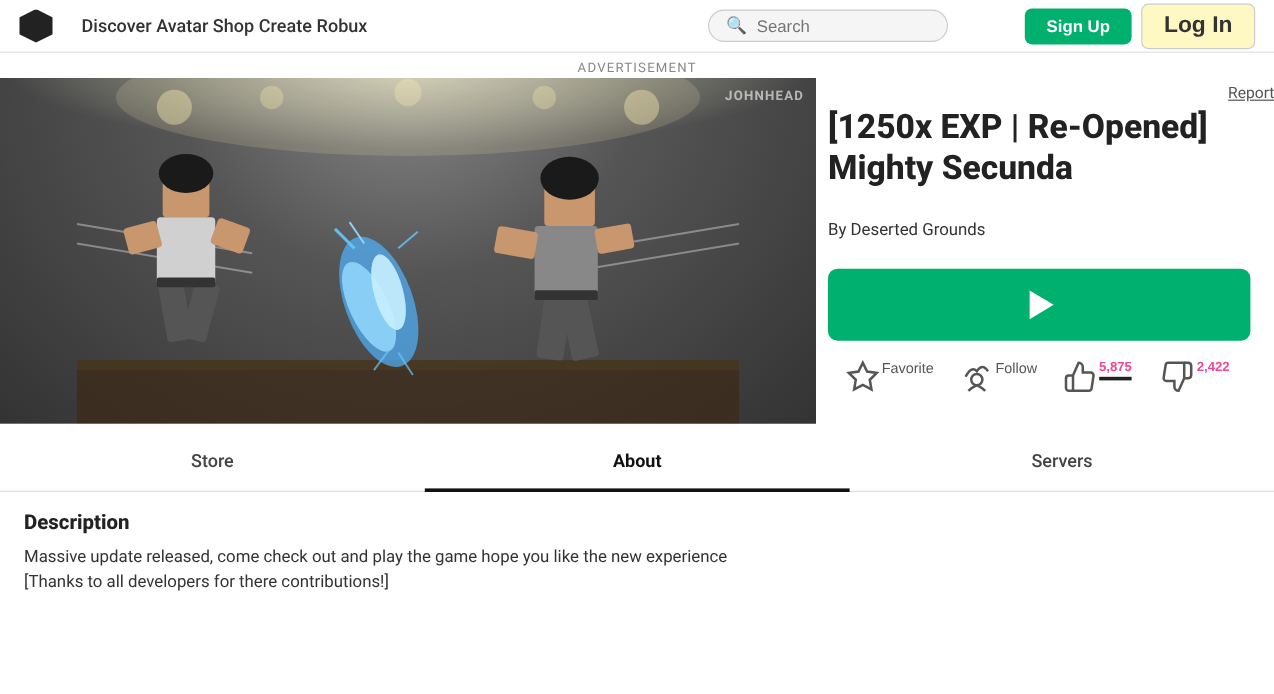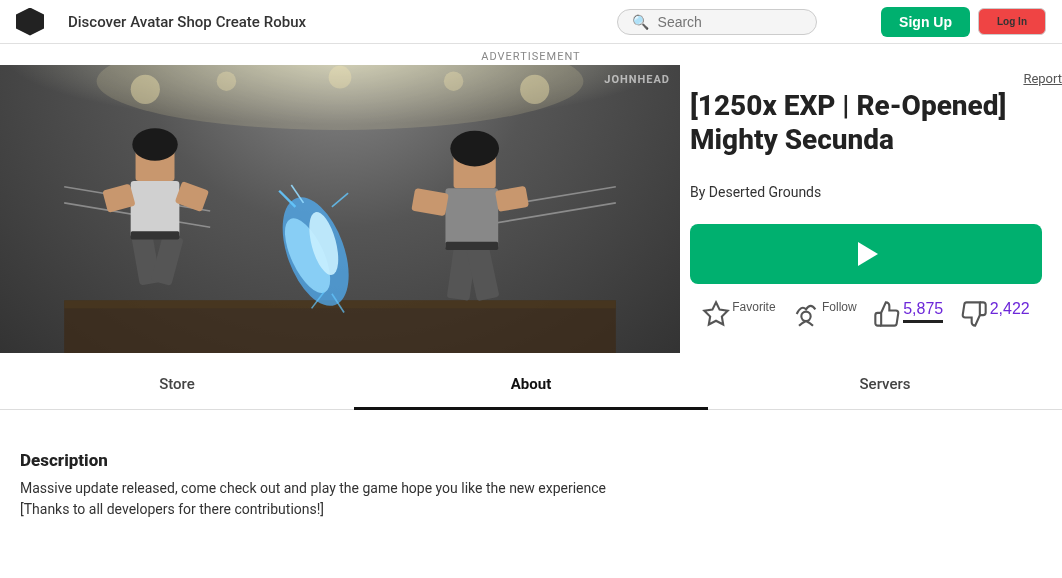--- a/index.html
+++ b/index.html
@@ -28,22 +28,22 @@
     .search-input {
       border: none; background: transparent; outline: none;
       font-size: 14px; color: #333; width: 140px;
     }
     .nav-actions { display: flex; gap: 8px; align-items: center; margin-left: 16px; padding-left: 24px; }
     .btn-signup {
       background: #00b06f; color: #fff; border: none; border-radius: 6px;
       padding: 7px 18px; font-size: 14px; font-weight: 700; cursor: pointer;
     }
     .btn-login {
-      background: #ef4444; color: #333; border: 1px solid #ccc; border-radius: 6px;
-      padding: 7px 18px; font-size: 10px; font-weight: 700; cursor: pointer;
+      background: #fef9c3; color: #333; border: 1px solid #ccc; border-radius: 6px;
+      padding: 7px 18px; font-size: 19px; font-weight: 700; cursor: pointer;
     }
 
     
     .content-area {
       display: flex; flex-direction: column;
     }
     .advertisement-bar {
       text-align: center; font-size: 11px; color: #888; padding: 6px 0 2px;
       letter-spacing: 1px;
     }
@@ -91,42 +91,42 @@
     }
 
     .action-buttons {
       display: flex; justify-content: space-around; margin-top: 16px; padding: 0 4px;
     }
     .action-btn {
       display: flex; flex-direction: row; align-items: flex-start; gap: 2px;
       background: none; border: none; cursor: pointer; color: #555; font-size: 12px; min-width: 60px;
     }
     .action-btn svg { width: 28px; height: 28px; }
-    .action-btn .count { font-size: 16px; font-weight: 400; color: #6d28d9; }
+    .action-btn .count { font-size: 11px; font-weight: 700; color: #ec4899; }
     .action-btn .label { font-size: 12px; color: #555; }
     .thumbs-up-line {
       border-bottom: 3px solid #222; padding-bottom: 2px;
     }
 
     
     .tabs-bar {
       display: flex; border-bottom: 1px solid #ddd; margin-top: 8px;
     }
     .tab-item {
       flex: 1; text-align: center; padding: 14px 0; font-size: 15px;
       cursor: pointer; color: #444; font-weight: 500;
       border-bottom: 3px solid transparent; margin-bottom: -1px;
     }
     .tab-item.active {
       color: #111; font-weight: 700; border-bottom: 3px solid #111;
     }
 
     
     .description-section { padding: 16px 20px; }
-    .desc-title { font-size: 17px; font-weight: 800; margin-bottom: 8px; margin-top: 24px; }
+    .desc-title { font-size: 17px; font-weight: 800; margin-bottom: 8px; }
     .desc-text { font-size: 14px; color: #333; line-height: 1.5; }
   </style>
 </head>
 <body>
 
 <nav class="navbar">
   <div class="nav-logo"></div>
   <div class="nav-links">
     <a class="nav-link">Discover</a>
     <a class="nav-link">Avatar Shop</a>

